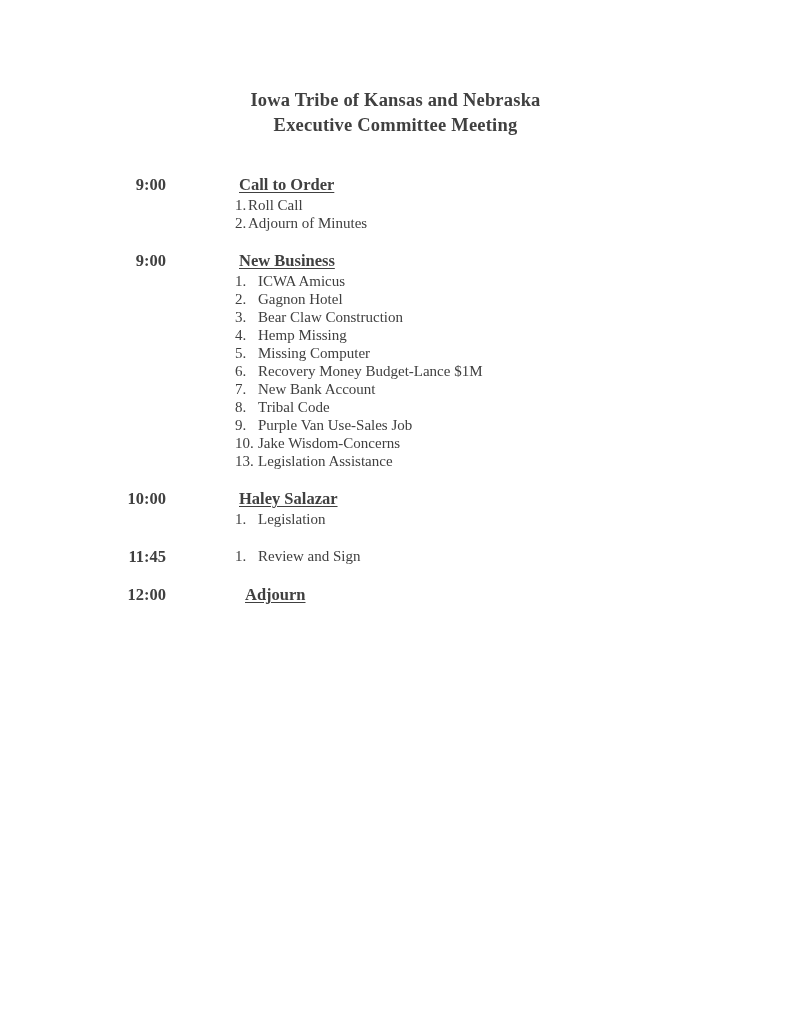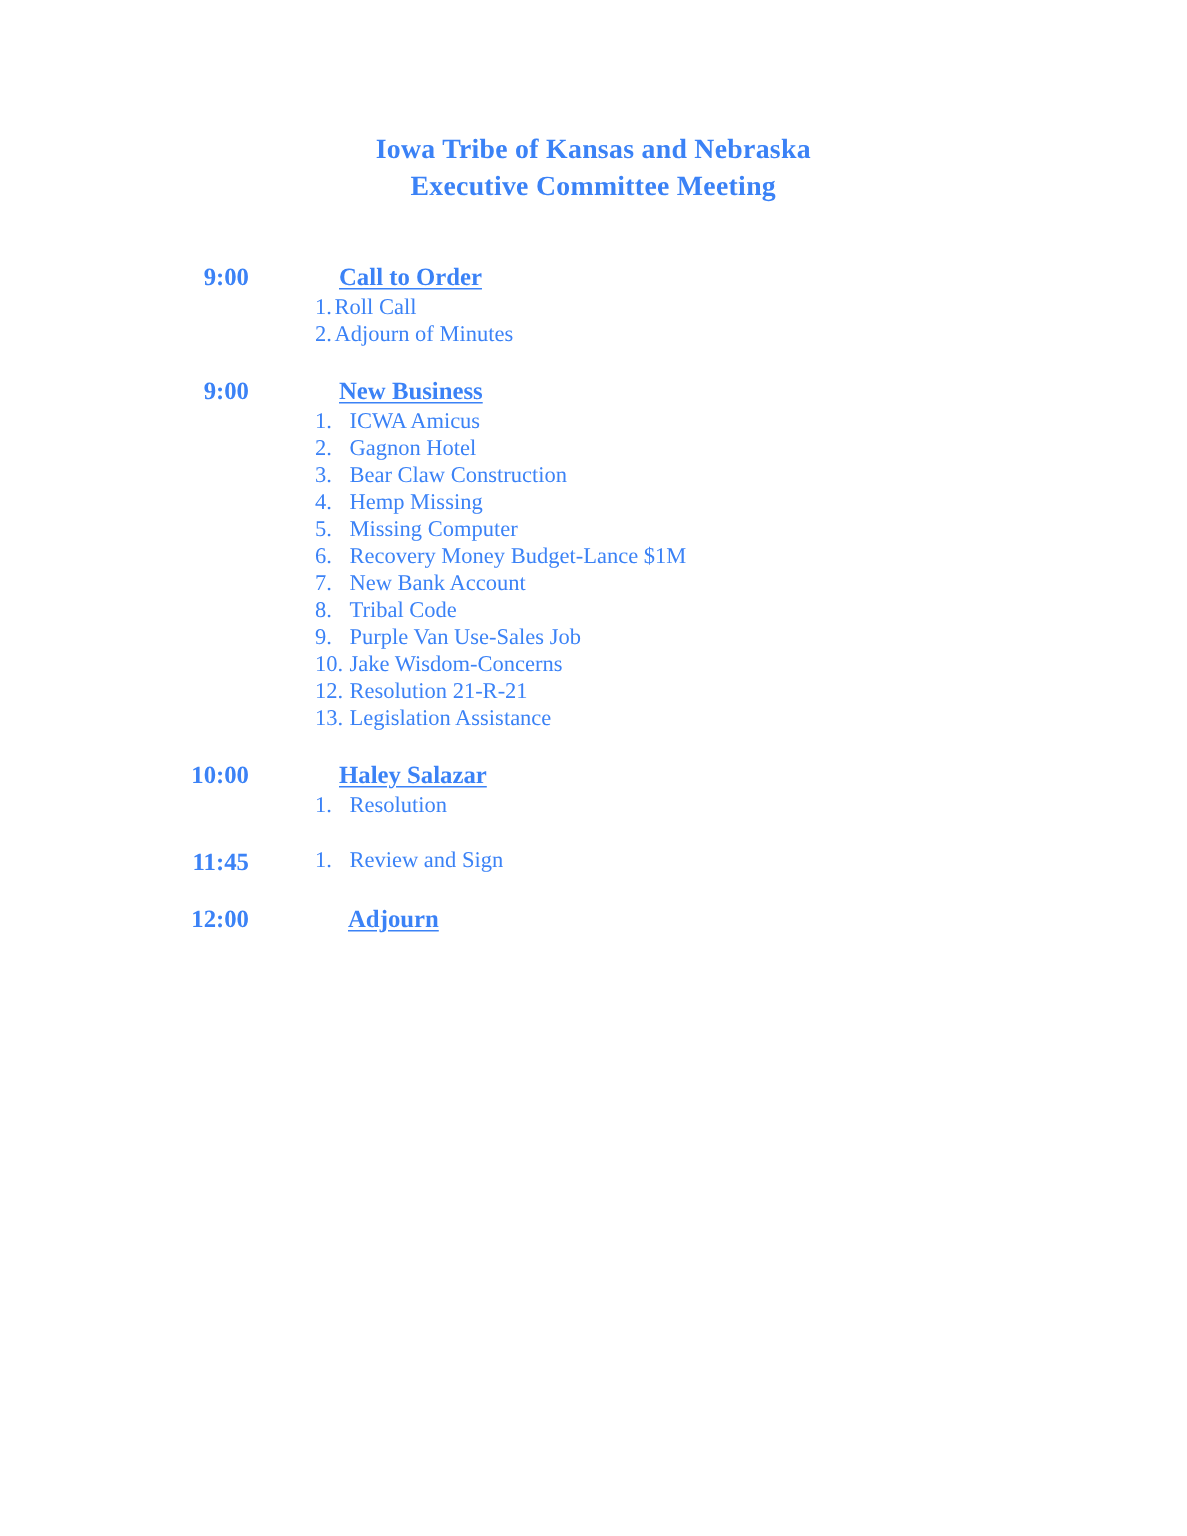--- a/index.html
+++ b/index.html
@@ -5,55 +5,56 @@
   html, body {
     margin: 0;
     padding: 0;
     background: #ffffff;
   }
   .page {
     position: relative;
     width: 791px;
     height: 1024px;
     background: #ffffff;
-    color: #3b82f6;
+    color: #404040;
     font-family: "Liberation Serif", serif;
     box-sizing: border-box;
     padding-top: 88px;
     overflow: hidden;
   }
   .doc-title {
     text-align: center;
     font-weight: bold;
     font-size: 18.5px;
     line-height: 25px;
     margin: 0 0 37px 0;
     letter-spacing: 0.2px;
   }
   .agenda {
     margin: 0;
   }
   .agenda-section {
     display: flex;
     align-items: flex-start;
     margin-bottom: 19px;
+    gap: 25px;
   }
   .time-col {
     flex: none;
     width: 166px;
     text-align: right;
     font-weight: bold;
     font-size: 16.5px;
     line-height: 19px;
   }
   .content-col {
     margin-left: 44px;
   }
   .section-heading {
-    margin: 0 0 2px 16px;
+    margin: 0 0 2px 4px;
     font-size: 16.5px;
     font-weight: bold;
     line-height: 19px;
     text-decoration: underline;
     text-underline-offset: 2px;
   }
   .section-heading.indent {
     padding-left: 6px;
   }
   .item-list {
@@ -138,38 +139,34 @@
             </li>
             <li class="agenda-item">
               <span class="item-num">9.</span>
               <span class="item-text">Purple Van Use-Sales Job</span>
             </li>
             <li class="agenda-item">
               <span class="item-num">10.</span>
               <span class="item-text">Jake Wisdom-Concerns</span>
             </li>
             <li class="agenda-item">
-              <span class="item-num">12.</span>
-              <span class="item-text">Resolution 21-R-21</span>
-            </li>
-            <li class="agenda-item">
               <span class="item-num">13.</span>
               <span class="item-text">Legislation Assistance</span>
             </li>
           </ol>
         </div>
       </section>
       <section class="agenda-section">
         <div class="time-col">10:00</div>
         <div class="content-col">
           <h2 class="section-heading">Haley Salazar</h2>
           <ol class="item-list">
             <li class="agenda-item">
               <span class="item-num">1.</span>
-              <span class="item-text">Resolution</span>
+              <span class="item-text">Legislation</span>
             </li>
           </ol>
         </div>
       </section>
       <section class="agenda-section">
         <div class="time-col">11:45</div>
         <div class="content-col">
           <ol class="item-list">
             <li class="agenda-item">
               <span class="item-num">1.</span>

